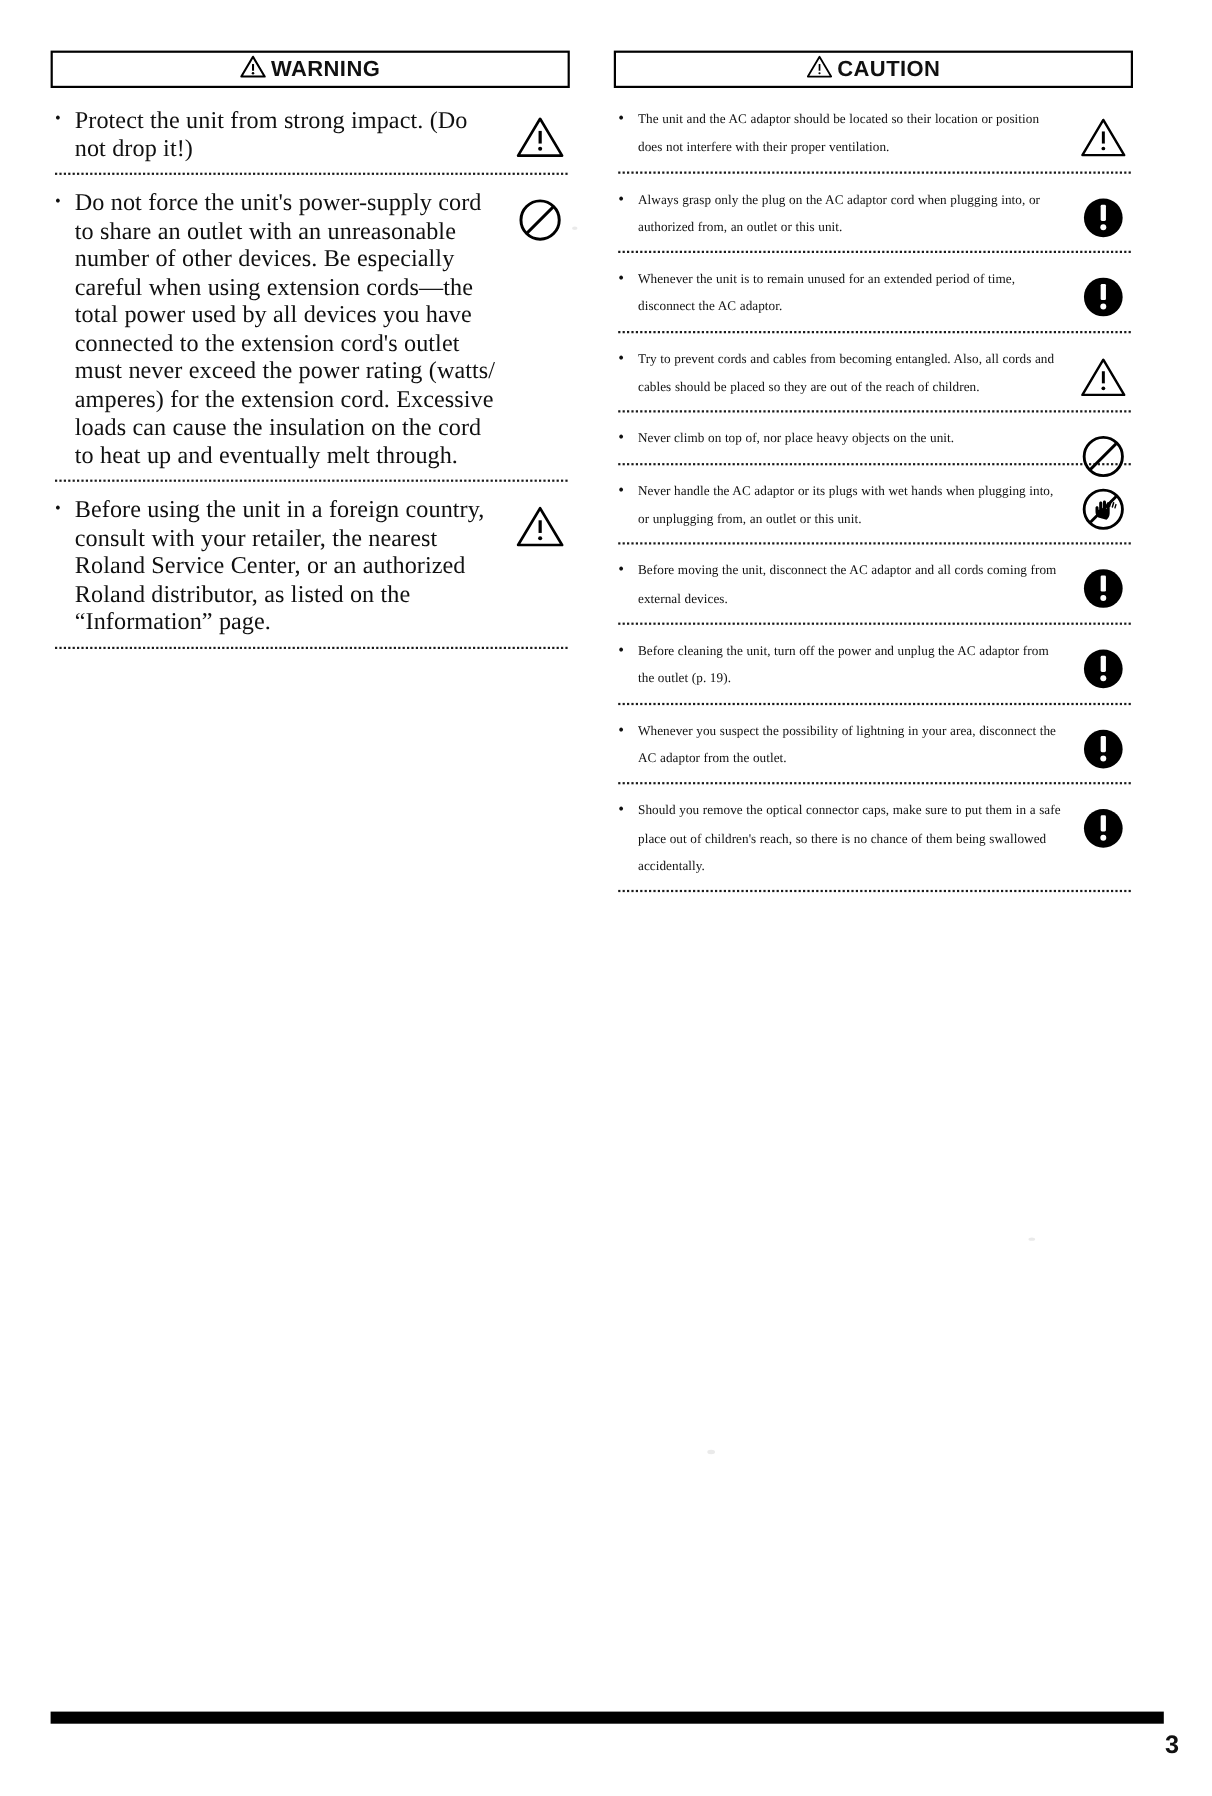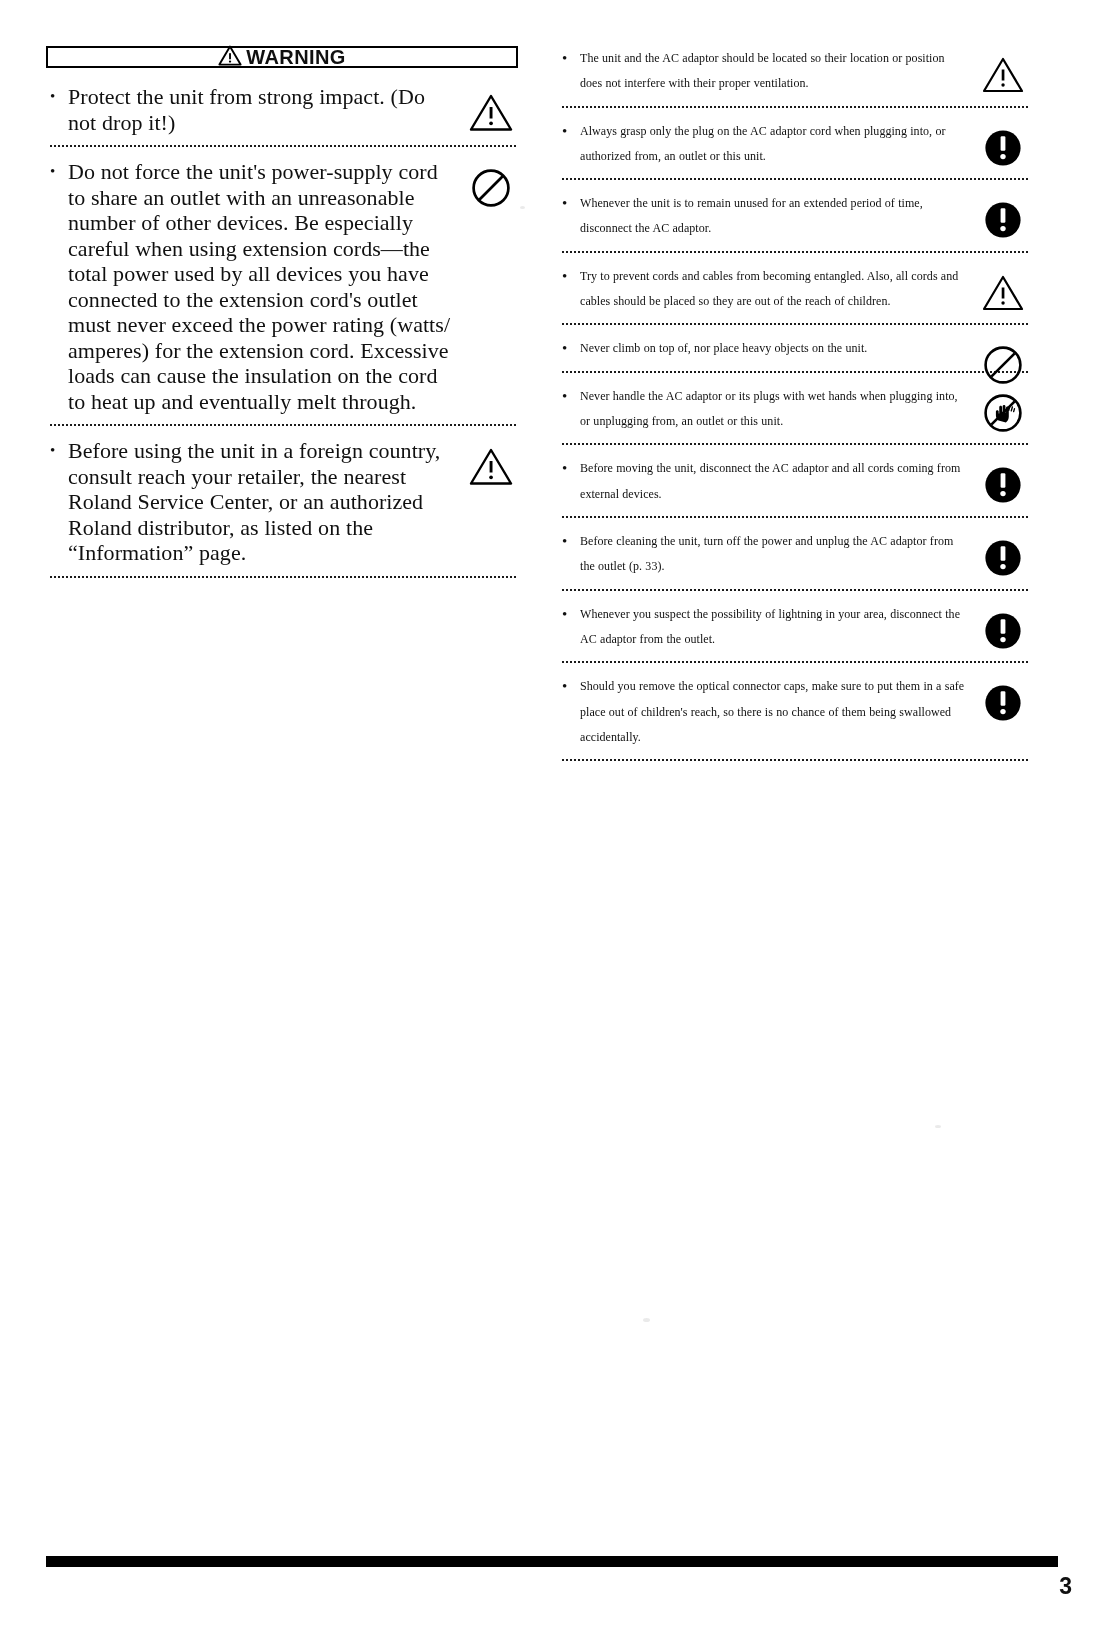--- a/index.html
+++ b/index.html
@@ -28,21 +28,21 @@
     position: absolute;
     top: 46px;
     width: 472px;
   }
   .col-warning { left: 46px; }
   .col-caution { left: 558px; }
 
   
   .banner {
     border: 2.4px solid #000;
-    height: 22px;
+    height: 34px;
     display: flex;
     align-items: center;
     justify-content: center;
     box-sizing: border-box;
     background: #fff;
     margin-bottom: 16px;
   }
   .banner-inner {
     display: flex;
     align-items: center;
@@ -182,35 +182,47 @@
           </svg>
         </div>
       </div>
       <div class="sep"></div>
     </div>
 
     <div class="item-block">
       <div class="item">
         <div class="item-row">
           <div class="bullet">•</div>
-          <div class="item-text">Before using the unit in a foreign country, consult reach your retailer, the nearest Roland Service Center, or an authorized Roland distributor, as listed on the “Information” page.</div>
+          <div class="item-text">Before using the unit in a foreign country, consult with your retailer, the nearest Roland Service Center, or an authorized Roland distributor, as listed on the “Information” page.</div>
         </div>
         <div class="item-icon">
           <svg width="50" height="50" viewBox="0 0 50 50">
             <path d="M25 8 L45 41.5 L5 41.5 Z" fill="none" stroke="#000" stroke-width="2.4" stroke-linejoin="round"></path>
             <rect x="23.6" y="19" width="2.9" height="11.5" fill="#000"></rect>
             <circle cx="25.05" cy="35.3" r="1.85" fill="#000"></circle>
           </svg>
         </div>
       </div>
       <div class="sep"></div>
     </div>
   </div>
 
   <div class="col col-caution">
+    <div class="banner">
+      <div class="banner-inner">
+        <span class="tri-ico">
+          <svg width="24" height="21" viewBox="0 0 24 21">
+            <path d="M12 1.6 L22.6 19.6 L1.4 19.6 Z" fill="none" stroke="#000" stroke-width="1.6" stroke-linejoin="round"></path>
+            <rect x="11.25" y="8.2" width="1.55" height="6.1" fill="#000"></rect>
+            <circle cx="12.02" cy="16.6" r="1.0" fill="#000"></circle>
+          </svg>
+        </span>
+        <span class="banner-title">CAUTION</span>
+      </div>
+    </div>
 
     <div class="item-block">
       <div class="item">
         <div class="item-row">
           <div class="bullet">•</div>
           <div class="item-text">The unit and the AC adaptor should be located so their location or position does not interfere with their proper ventilation.</div>
         </div>
         <div class="item-icon">
           <svg width="50" height="50" viewBox="0 0 50 50">
             <path d="M25 9 L44 41 L6 41 Z" fill="none" stroke="#000" stroke-width="2.2" stroke-linejoin="round"></path>
@@ -325,21 +337,21 @@
           </svg>
         </div>
       </div>
       <div class="sep"></div>
     </div>
 
     <div class="item-block">
       <div class="item">
         <div class="item-row">
           <div class="bullet">•</div>
-          <div class="item-text">Before cleaning the unit, turn off the power and unplug the AC adaptor from the outlet (p. 33).</div>
+          <div class="item-text">Before cleaning the unit, turn off the power and unplug the AC adaptor from the outlet (p. 19).</div>
         </div>
         <div class="item-icon">
           <svg width="50" height="50" viewBox="0 0 50 50">
             <circle cx="25" cy="25" r="17.6" fill="#000"></circle>
             <rect x="22.6" y="13.2" width="4.8" height="14.6" rx="1.2" fill="#fff"></rect>
             <circle cx="25" cy="33.6" r="2.7" fill="#fff"></circle>
           </svg>
         </div>
       </div>
       <div class="sep"></div>

